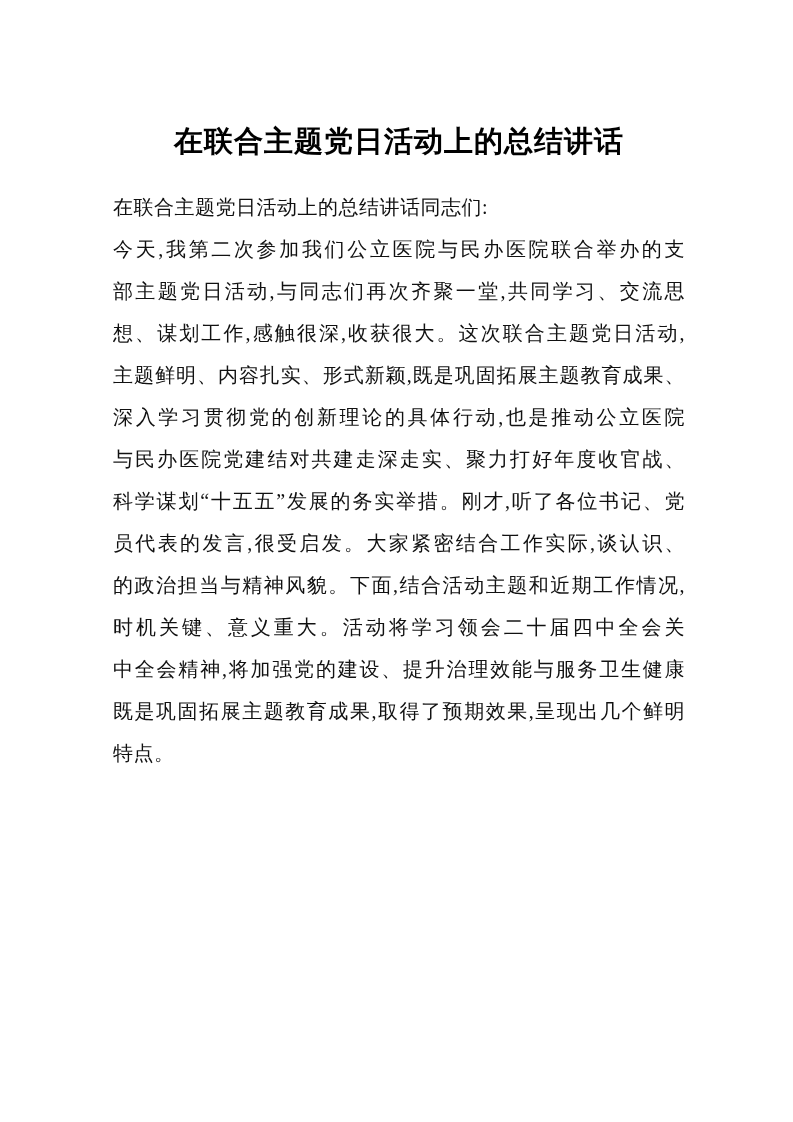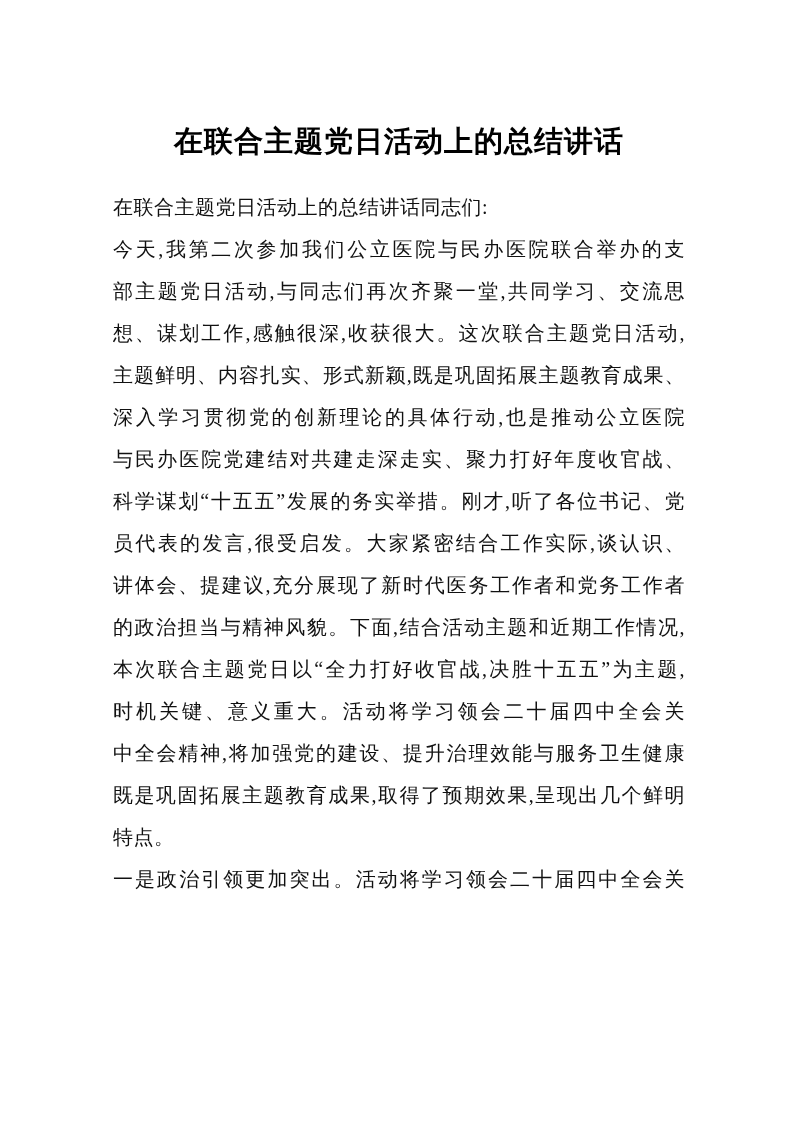--- a/index.html
+++ b/index.html
@@ -58,22 +58,19 @@
   <div class="doc-body">
       <div class="text-line end">在联合主题党日活动上的总结讲话同志们:</div>
       <div class="text-line fill">今天,我第二次参加我们公立医院与民办医院联合举办的支</div>
       <div class="text-line fill">部主题党日活动,与同志们再次齐聚一堂,共同学习、交流思</div>
       <div class="text-line fill">想、谋划工作,感触很深,收获很大。这次联合主题党日活动,</div>
       <div class="text-line fill">主题鲜明、内容扎实、形式新颖,既是巩固拓展主题教育成果、</div>
       <div class="text-line fill">深入学习贯彻党的创新理论的具体行动,也是推动公立医院</div>
       <div class="text-line fill">与民办医院党建结对共建走深走实、聚力打好年度收官战、</div>
       <div class="text-line fill">科学谋划“十五五”发展的务实举措。刚才,听了各位书记、党</div>
       <div class="text-line fill">员代表的发言,很受启发。大家紧密结合工作实际,谈认识、</div>
-      <div class="text-line fill">讲体会、提建议,充分展现了新时代医务工作者和党务工作者</div>
       <div class="text-line fill">的政治担当与精神风貌。下面,结合活动主题和近期工作情况,</div>
-      <div class="text-line fill">本次联合主题党日以“全力打好收官战,决胜十五五”为主题,</div>
       <div class="text-line fill">时机关键、意义重大。活动将学习领会二十届四中全会关</div>
       <div class="text-line fill">中全会精神,将加强党的建设、提升治理效能与服务卫生健康</div>
       <div class="text-line fill">既是巩固拓展主题教育成果,取得了预期效果,呈现出几个鲜明</div>
       <div class="text-line end">特点。</div>
-      <div class="text-line fill">一是政治引领更加突出。活动将学习领会二十届四中全会关</div>
     </div>
 </div>
 
 </body></html>

